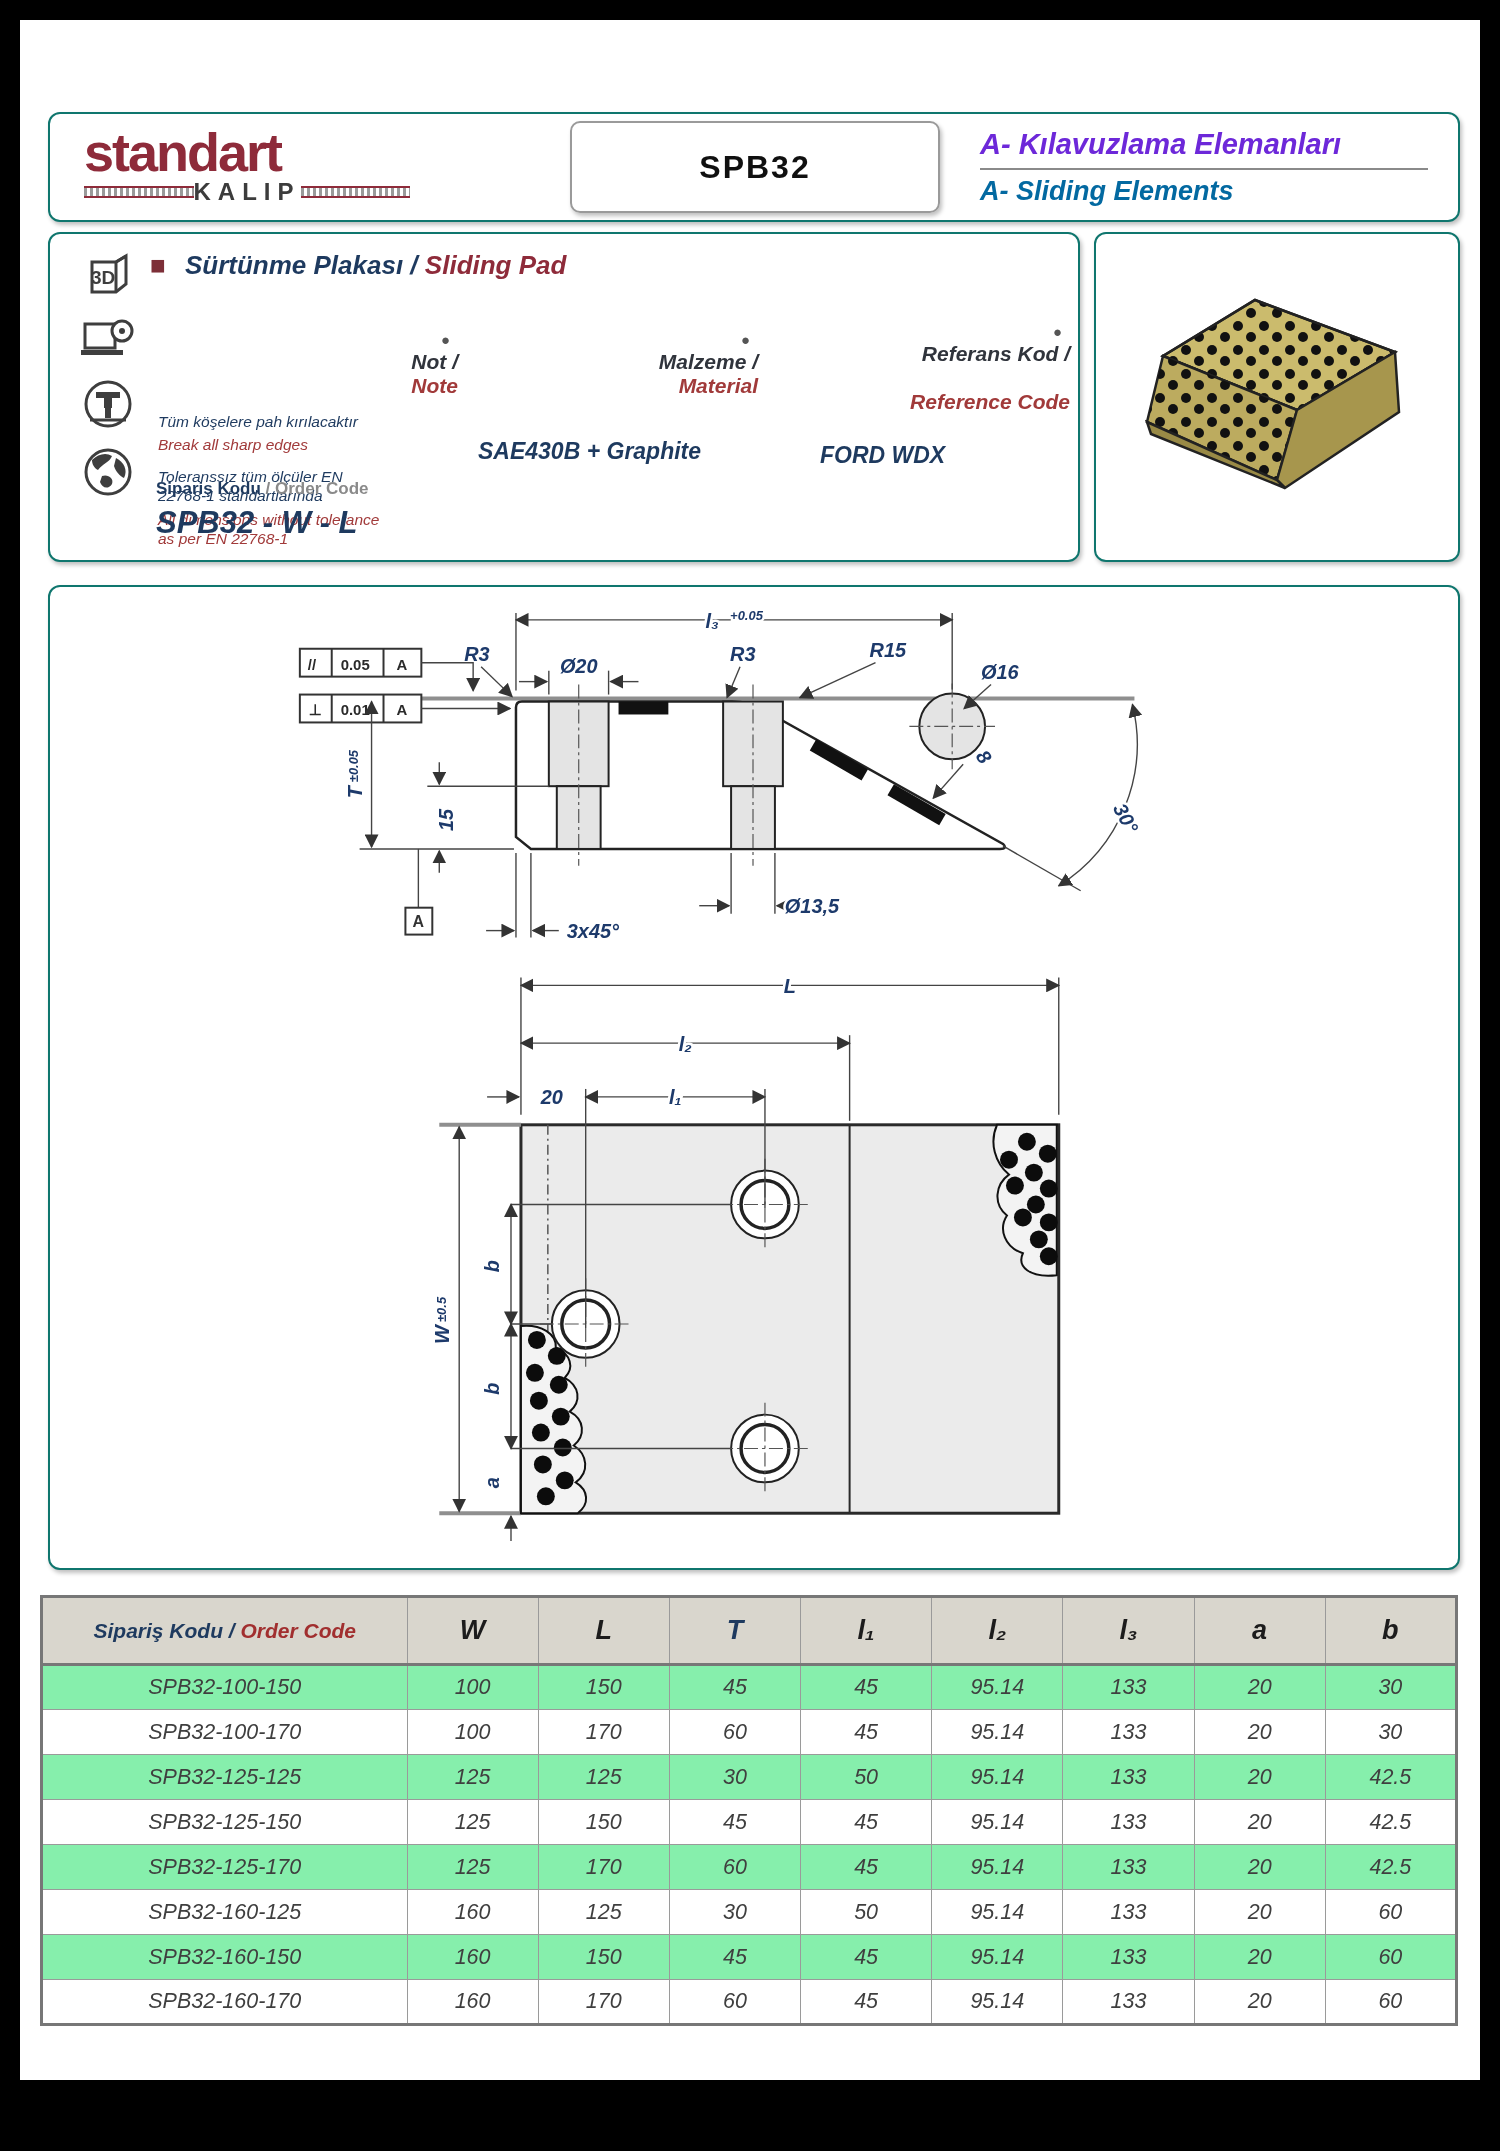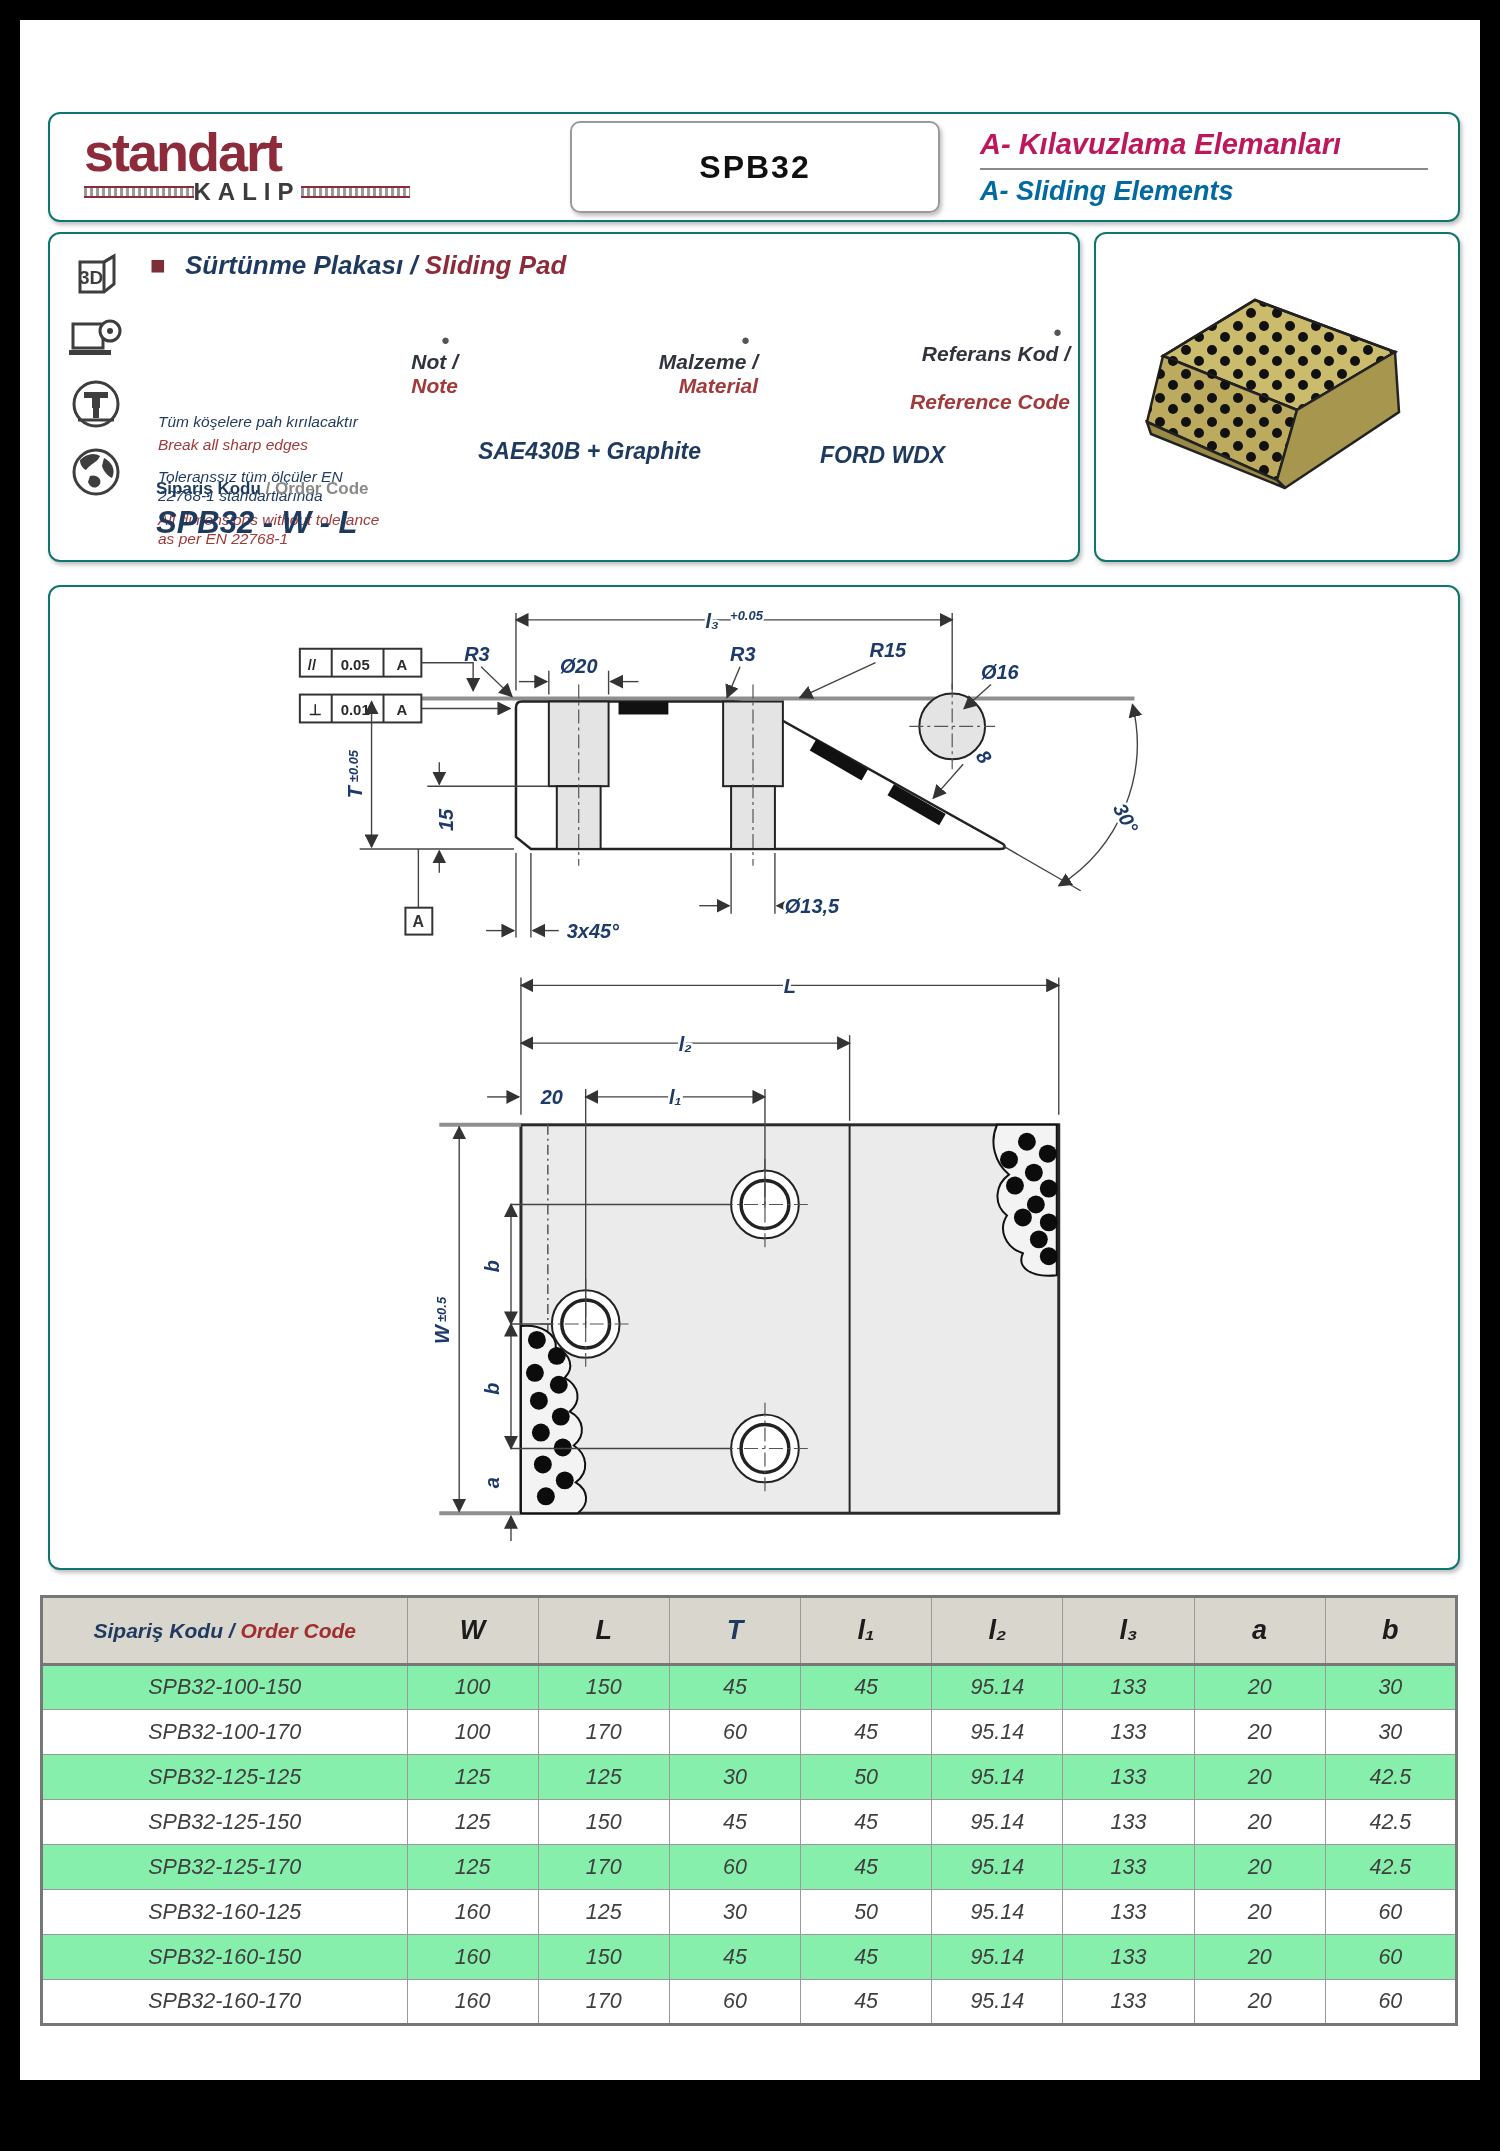--- a/index.html
+++ b/index.html
@@ -11,27 +11,27 @@
   
   .hdr { left:28px; top:92px; width:1412px; height:110px; display:flex; align-items:center; }
   .logo { width:360px; padding-left:34px; }
   .brand { font-size:54px; font-weight:bold; letter-spacing:-2px; color:#8e2b3a; line-height:0.9; }
   .brand-sub-row { display:flex; align-items:center; margin-top:2px; }
   .bar-stripe { height:12px; flex:1; background:repeating-linear-gradient(90deg,#9a9a9a 0 3px,#fff 3px 6px); border-top:2px solid #8e2b3a; border-bottom:2px solid #8e2b3a; }
   .brand-sub { font-size:24px; font-weight:bold; letter-spacing:7px; color:#3c3c3c; }
   .partbox { margin-left:160px; width:370px; height:92px; border:2px solid #9a9a9a; border-radius:10px; box-shadow:2px 3px 4px rgba(0,0,0,.25); display:flex; align-items:center; justify-content:center; }
   .partbox span { font-size:32px; font-weight:bold; color:#101010; letter-spacing:2px; }
   .cat { margin-left:40px; flex:1; padding-right:30px; }
-  .cat .tr { color:#be185d; font-size:29px; font-weight:bold; font-style:italic; padding-bottom:7px; }
+  .cat .tr { color:#6d28d9; font-size:29px; font-weight:bold; font-style:italic; padding-bottom:7px; }
   .cat .divider { height:2px; background:#8a8a8a; }
   .cat .en { color:#0369a1; font-size:27px; font-weight:bold; font-style:italic; padding-top:6px; }
 
   
   .info-left { left:28px; top:212px; width:1032px; height:330px; }
-  .icon-col { position:absolute; left:12px; top:14px; width:68px; display:flex; flex-direction:column; gap:16px; align-items:center; }
+  .icon-col { position:absolute; left:24px; top:14px; width:68px; display:flex; flex-direction:column; gap:16px; align-items:center; }
   .info-title { position:absolute; left:100px; top:16px; font-size:26px; font-weight:bold; font-style:italic; }
   .info-title .sq { color:#7d2f38; font-style:normal; margin-right:12px; }
   .info-title .tr { color:#1e3a5f; }
   .info-title .en { color:#8e2b3a; }
   .col-head { font-size:21px; font-weight:bold; font-style:italic; white-space:pre-line;text-align:right; }
   .col-head .dot { color:#555; font-size:15px; margin-right:8px; font-style:normal; }
   .col-head .tr { color:#30343c; }
   .col-head .en { color:#a13a3a; }
   .note-col { position:absolute; left:108px; top:68px; width:300px; }
   .note-body { margin-top:14px; width:230px; font-size:15.5px; font-style:italic; line-height:1.25; }

